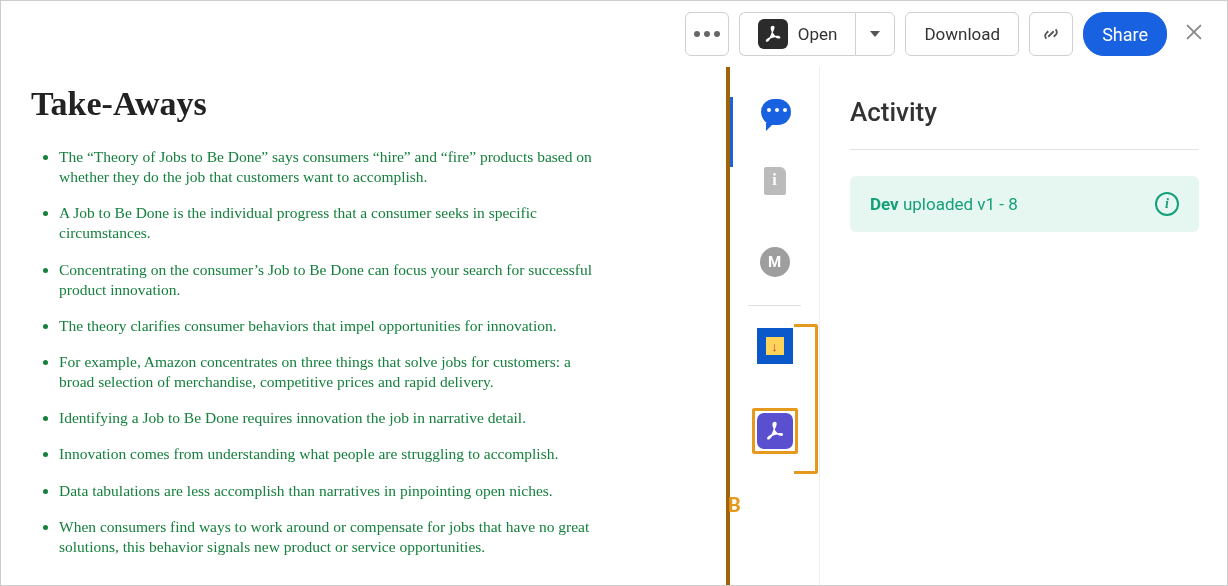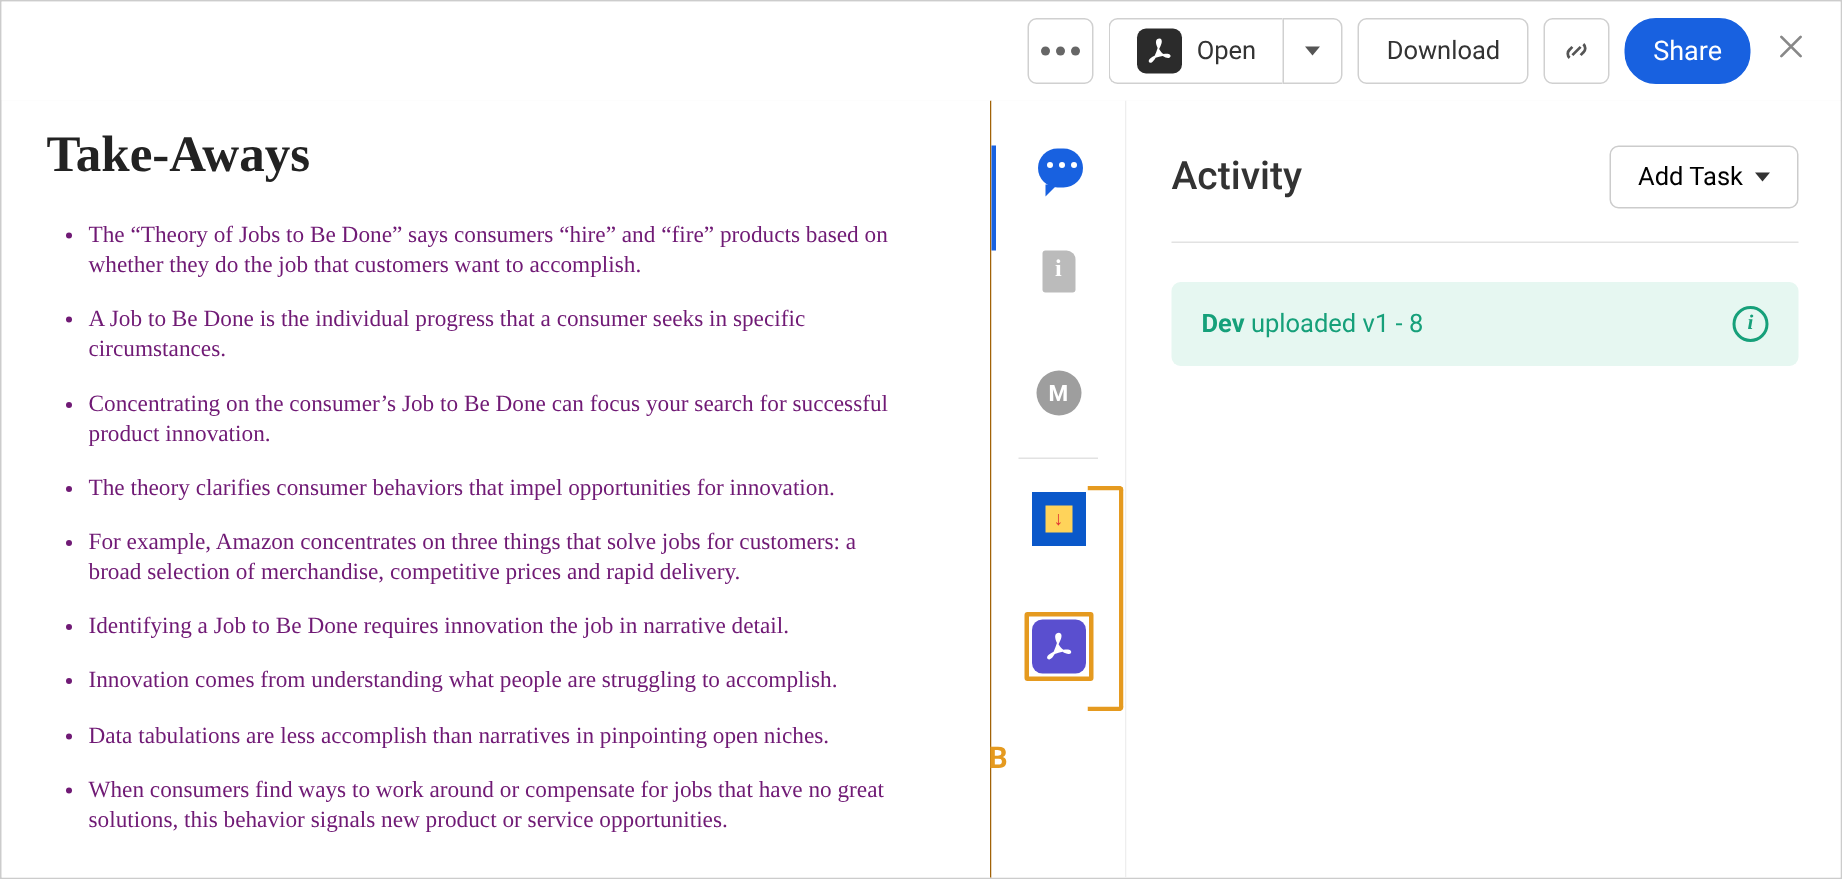--- a/index.html
+++ b/index.html
@@ -47,33 +47,33 @@
     .close-x { color:#888; font-size:26px; cursor:pointer; padding: 0 6px;}
     .chevron-down {
       width:0; height:0; border-left:5px solid transparent; border-right:5px solid transparent;
       border-top:6px solid #555;
     }
     .meatballs { display:flex; gap:4px;}
     .meatballs span { width:6px; height:6px; background:#666; border-radius:50%;}
     .main { flex:1; display:flex; overflow:hidden; }
     .doc-pane {
       background:#fff;
-      width: 660px;
+      width: 729px;
       padding: 18px 30px 10px 30px;
       overflow:hidden;
-      border-right:1px solid #a16207;
+      border-right:4px solid #a16207;
     }
     .doc-title {
       font-family: Georgia, 'Times New Roman', serif;
       font-size: 34px;
       font-weight:700;
       color:#222;
       margin-bottom: 24px;
     }
-    .doc-list { list-style: disc; padding-left: 28px; font-family: Georgia, 'Times New Roman', serif; font-size:15.5px; color:#701a75; line-height:1.3;}
+    .doc-list { list-style: disc; padding-left: 28px; font-family: Georgia, 'Times New Roman', serif; font-size:15.5px; color:#15803d; line-height:1.3;}
     .doc-list li { margin-bottom: 16px; max-width:540px;}
     .rail {
       width: 90px;
       border-right:1px solid #eee;
       background:#fff;
       display:flex;
       flex-direction:column;
       align-items:center;
       padding-top: 30px;
     }
@@ -228,24 +228,20 @@
         </div>
         <div class="bracket" style="top:-4px; height:150px;"></div>
         <div class="label-a" style="left:96px; top:60px;">A</div>
         <div class="label-b" style="left:-2px; top:165px;">B</div>
       </div>
     </div>
 
     <div class="activity-pane">
       <div class="activity-head">
         <div class="activity-title">Activity</div>
-        <div class="addtask-btn">
-          <span>Add Task</span>
-          <div class="chevron-down"></div>
-        </div>
       </div>
       <div class="activity-divider"></div>
       <div class="upload-row">
         <div>
           <strong>Dev</strong>
           <span class="txt"> </span>
           <span class="txt">uploaded v1 - 8</span>
         </div>
         <div class="info-circle">i</div>
       </div>

